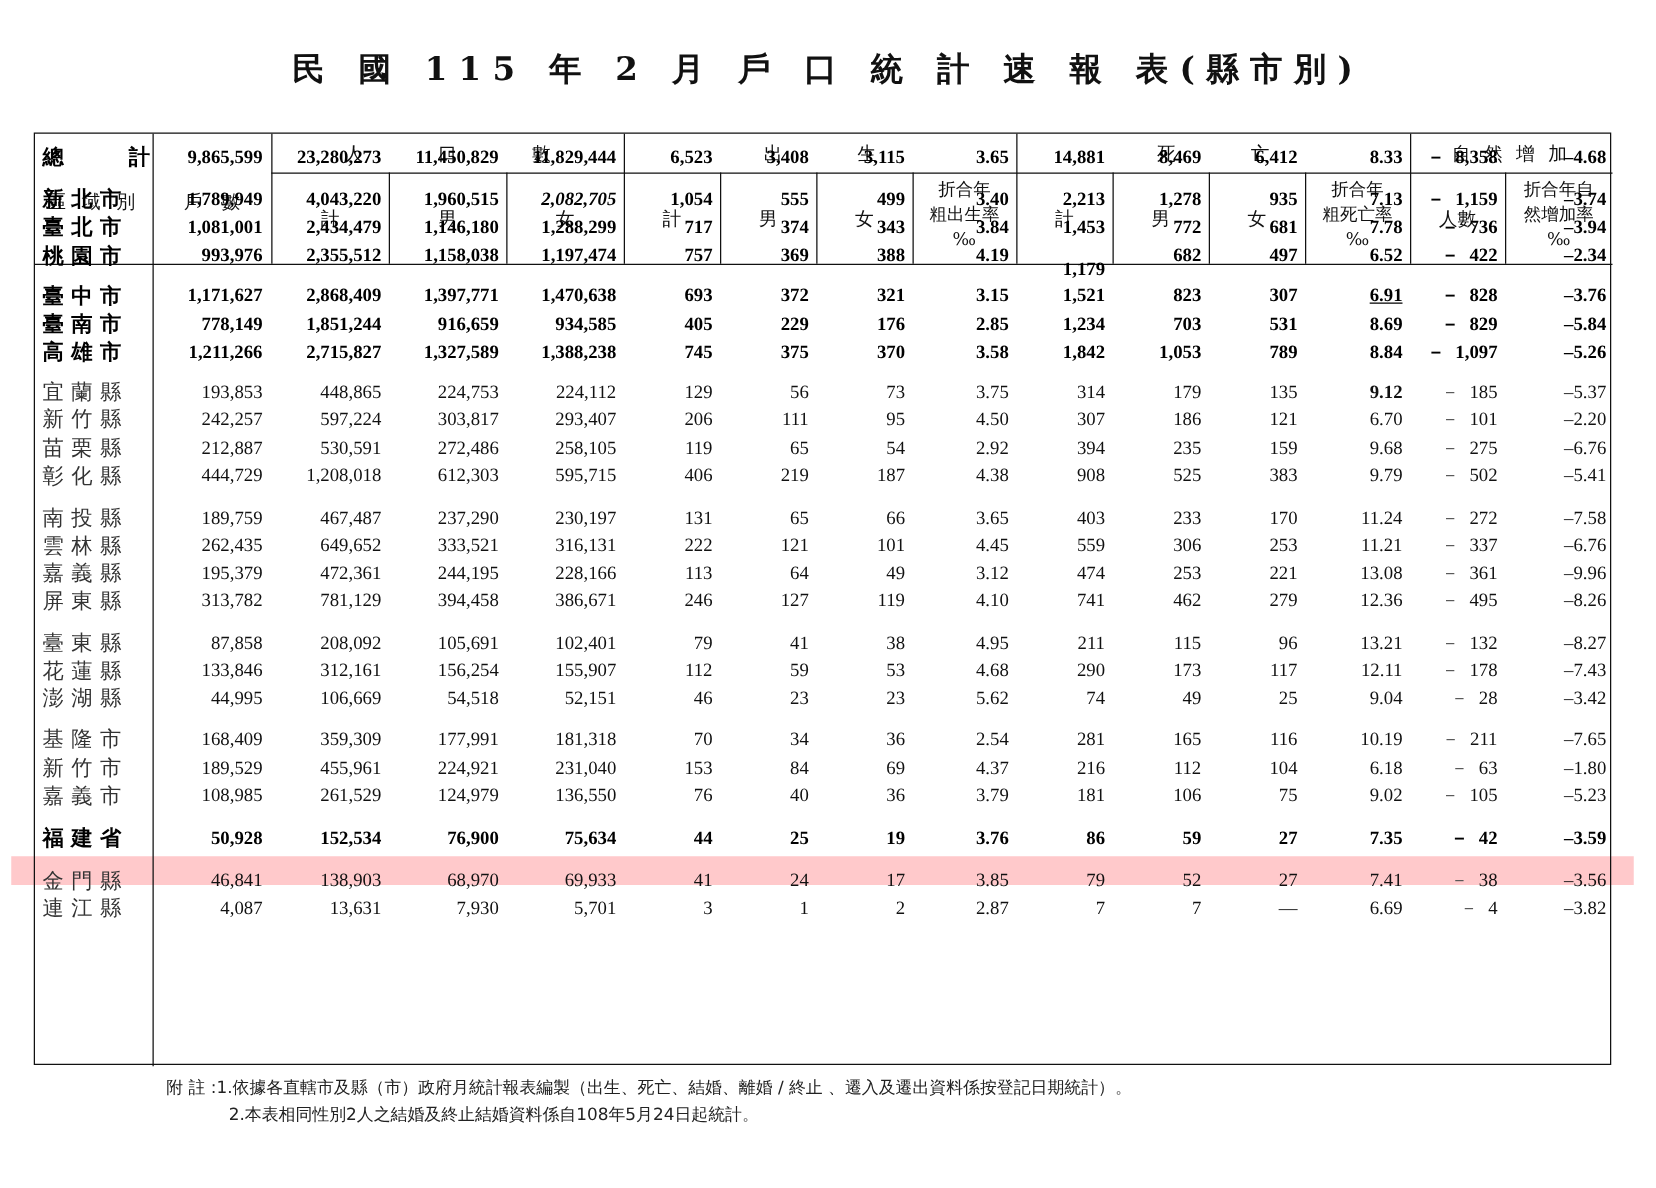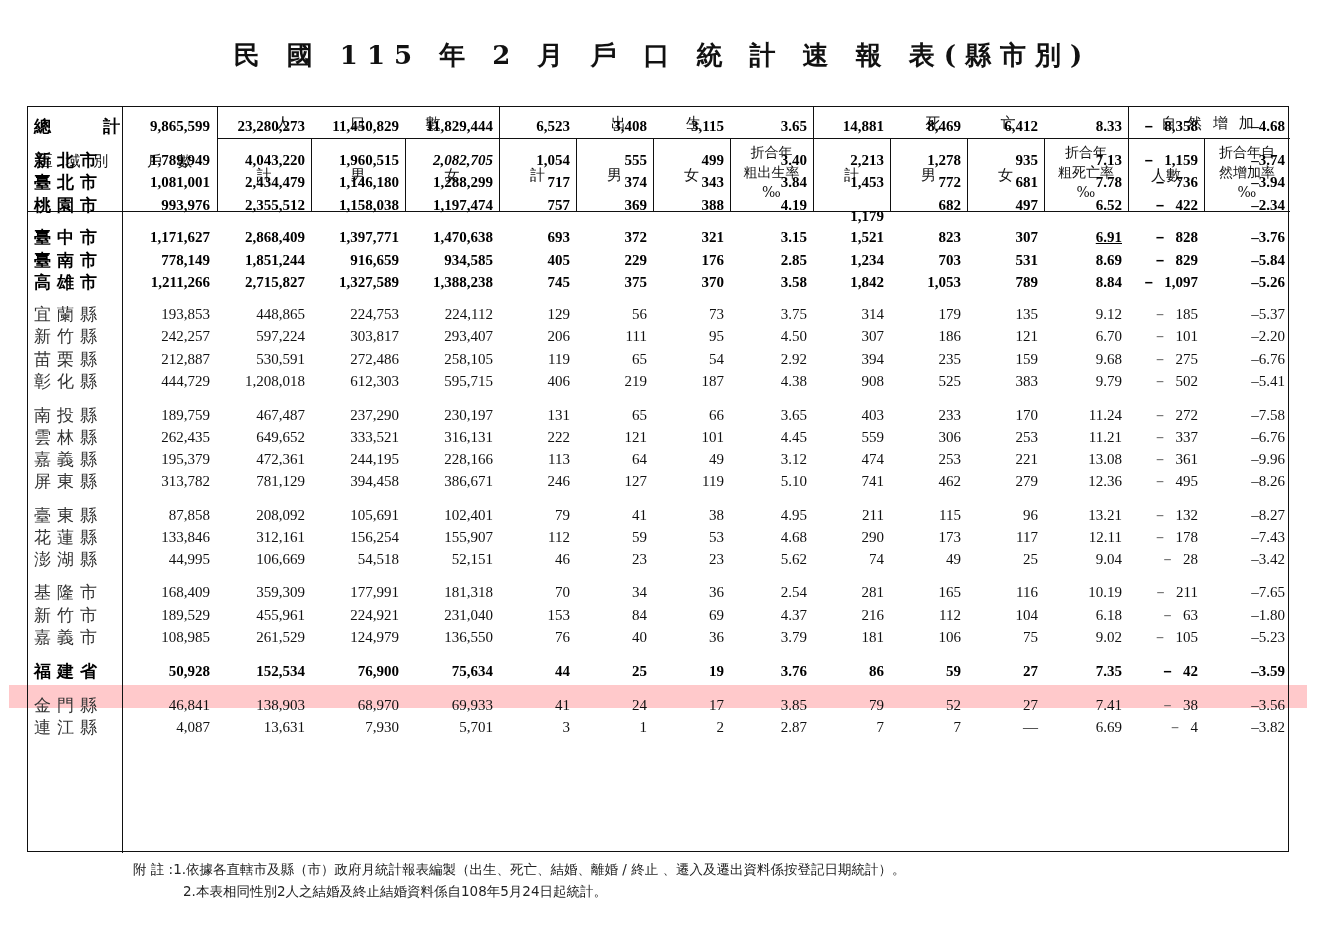--- a/index.html
+++ b/index.html
@@ -203,21 +203,21 @@
         <div class="cell" style="left: 0px; width: 277px;">448,865</div>
         <div class="cell" style="left: 0px; width: 371px;">224,753</div>
         <div class="cell" style="left: 0px; width: 465px;">224,112</div>
         <div class="cell" style="left: 0px; width: 542px;">129</div>
         <div class="cell" style="left: 0px; width: 619px;">56</div>
         <div class="cell" style="left: 0px; width: 696px;">73</div>
         <div class="cell" style="left: 0px; width: 779px;">3.75</div>
         <div class="cell" style="left: 0px; width: 856px;">314</div>
         <div class="cell" style="left: 0px; width: 933px;">179</div>
         <div class="cell" style="left: 0px; width: 1010px;">135</div>
-        <div class="cell" style="left: 0px; width: 1094px;">9.12</div>
+        <div class="cell" style="left: 0px; width: 1094px; font-weight: bold;">9.12</div>
         <div class="cell" style="left: 0px; width: 1170px;"><span class="dash">－</span><span>185</span></div>
         <div class="cell" style="left: 0px; width: 1257px;">–5.37</div>
       </div>
       <div class="row" style="top: 218px;">
         <div class="name">新竹縣</div>
         <div class="cell" style="left: 0px; width: 182px;">242,257</div>
         <div class="cell" style="left: 0px; width: 277px;">597,224</div>
         <div class="cell" style="left: 0px; width: 371px;">303,817</div>
         <div class="cell" style="left: 0px; width: 465px;">293,407</div>
         <div class="cell" style="left: 0px; width: 542px;">206</div>
@@ -318,21 +318,21 @@
       </div>
       <div class="row" style="top: 363px;">
         <div class="name">屏東縣</div>
         <div class="cell" style="left: 0px; width: 182px;">313,782</div>
         <div class="cell" style="left: 0px; width: 277px;">781,129</div>
         <div class="cell" style="left: 0px; width: 371px;">394,458</div>
         <div class="cell" style="left: 0px; width: 465px;">386,671</div>
         <div class="cell" style="left: 0px; width: 542px;">246</div>
         <div class="cell" style="left: 0px; width: 619px;">127</div>
         <div class="cell" style="left: 0px; width: 696px;">119</div>
-        <div class="cell" style="left: 0px; width: 779px;">5.10</div>
+        <div class="cell" style="left: 0px; width: 779px;">4.10</div>
         <div class="cell" style="left: 0px; width: 856px;">741</div>
         <div class="cell" style="left: 0px; width: 933px;">462</div>
         <div class="cell" style="left: 0px; width: 1010px;">279</div>
         <div class="cell" style="left: 0px; width: 1094px;">12.36</div>
         <div class="cell" style="left: 0px; width: 1170px;"><span class="dash">－</span><span>495</span></div>
         <div class="cell" style="left: 0px; width: 1257px;">–8.26</div>
       </div>
       <div class="row" style="top: 397px;">
         <div class="name">臺東縣</div>
         <div class="cell" style="left: 0px; width: 182px;">87,858</div>

